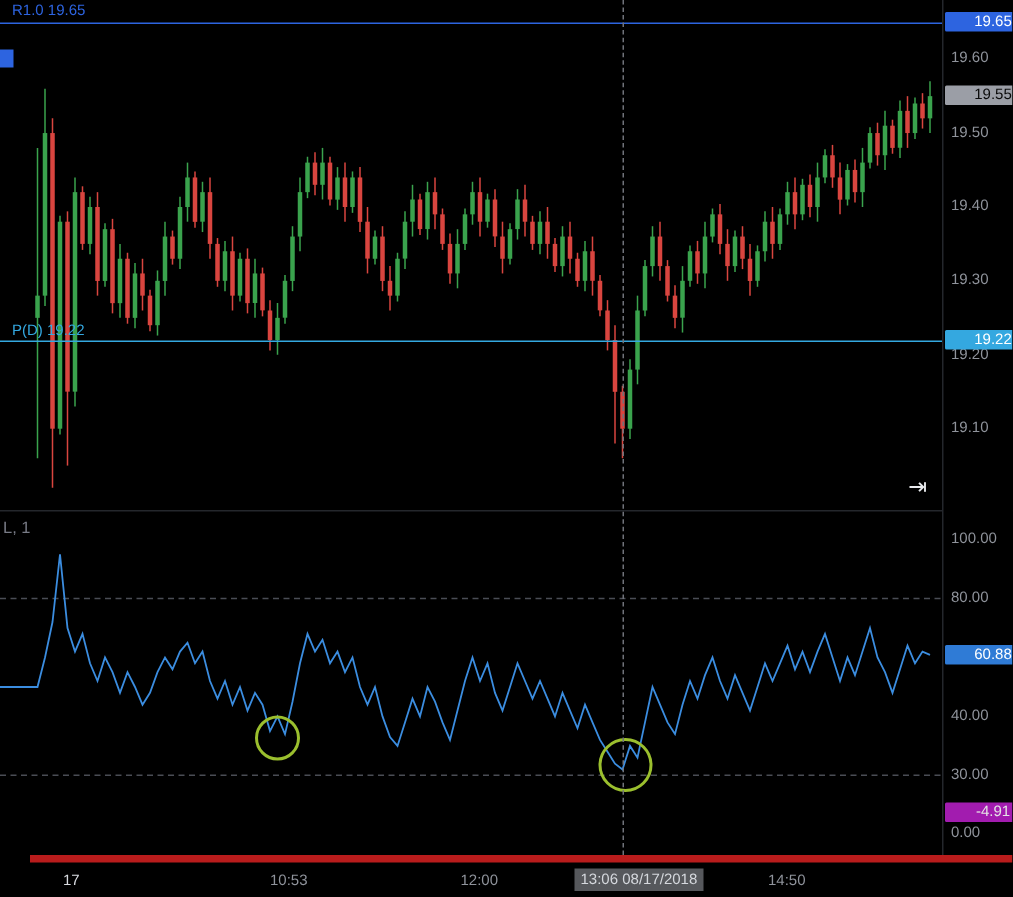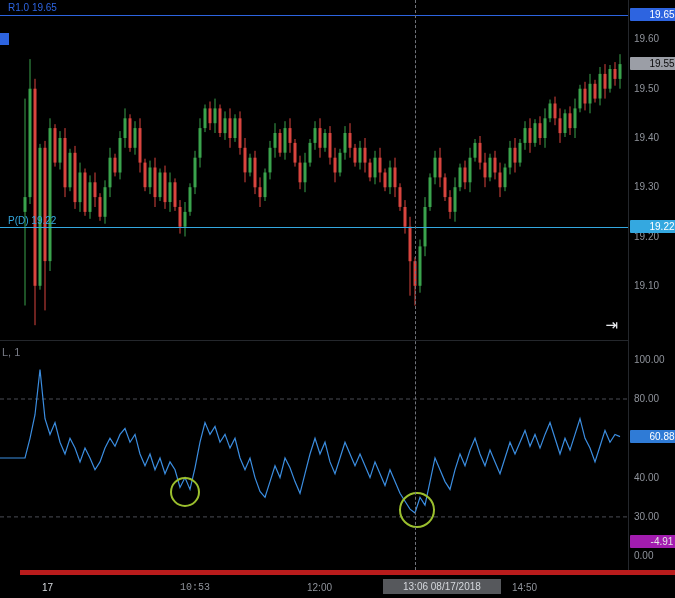--- a/index.html
+++ b/index.html
@@ -19,21 +19,21 @@
   .right-axis{position:absolute;left:628px;top:0;width:47px;height:570px;background:#000;
               border-left:1px solid #24272c;z-index:6;}
   .ax-label{position:absolute;left:5px;font-size:10px;color:#8f939b;}
   .ax-badge{position:absolute;left:1px;width:44px;text-align:center;font-size:10px;
             padding:1px 10px;color:#fff;border-radius:1px;}
   .time-axis{position:absolute;top:570px;left:0;width:675px;height:28px;background:#000;
              border-top:5px solid #b91c1c;z-index:6;margin-left:20px;}
   .t-label{position:absolute;top:7px;font-size:10px;color:#8f939b;}
   .t-label.bright{color:#d8dbe0;}
   .t-badge{position:absolute;top:4px;font-size:10px;background:#56585c;color:#d5d8dd;
-           padding:2px 20px;white-space:nowrap;}
+           padding:2px 4px;white-space:nowrap;}
 </style>
 </head>
 <body>
 
 <div class="app">
 
   <div class="pane-price">
     <svg id="candles" width="628" height="340">
         <line x1="25" x2="25" y1="98.6" y2="305.5" stroke="#3aa34d" stroke-width="1"></line>
         <rect x="23.5" y="197.1" width="3" height="14.8" fill="#3aa34d"></rect>
@@ -311,19 +311,19 @@
       <div class="ax-label" style="top: 511px;">30.00</div>
       <div class="ax-label" style="top: 550px;">0.00</div>
       <div class="ax-badge" style="top: 8px; background: rgb(45, 100, 224); color: rgb(255, 255, 255);">19.65</div>
       <div class="ax-badge" style="top: 220px; background: rgb(52, 168, 224); color: rgb(255, 255, 255);">19.22</div>
       <div class="ax-badge" style="top: 57px; background: rgb(155, 158, 166); color: rgb(11, 11, 11);">19.55</div>
       <div class="ax-badge" style="top: 430px; background: rgb(47, 123, 214); color: rgb(255, 255, 255);">60.88</div>
       <div class="ax-badge" style="top: 535px; background: #a21caf; color: rgb(229, 229, 229);">-4.91</div>
     </div>
   <div class="time-axis">
       <div class="t-label bright" style="left: 22px;">17</div>
-      <div class="t-label" style="left: 160px; font-family: Liberation Mono, monospace;">10:53</div>
+      <div class="t-label" style="left: 160px;">10:53</div>
       <div class="t-label" style="left: 287px;">12:00</div>
       <div class="t-label" style="left: 492px;">14:50</div>
       <div class="t-badge" style="left: 363px;">13:06 08/17/2018</div>
     </div>
 
 </div>
 
 </body></html>

